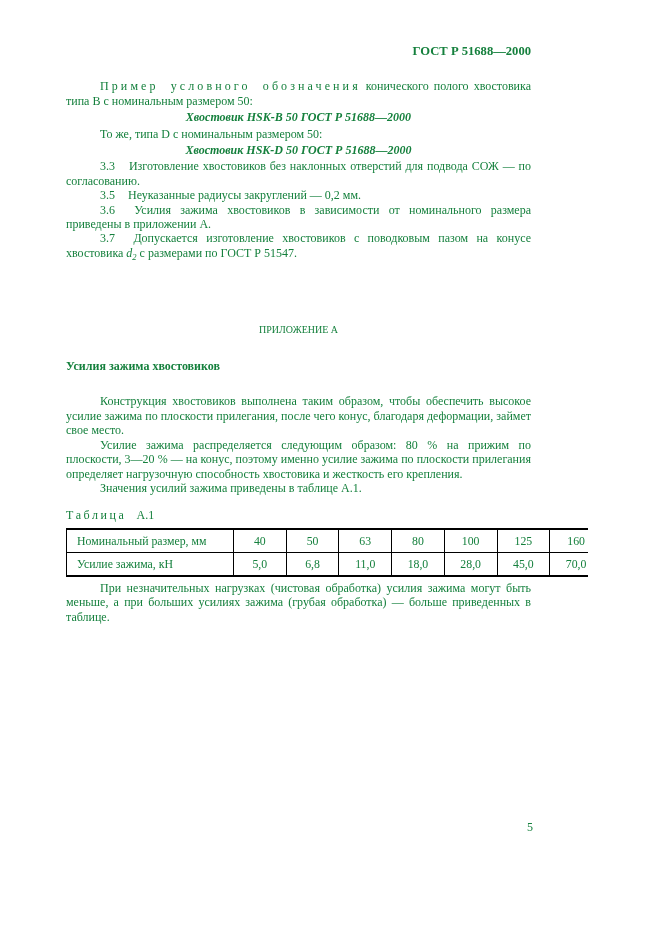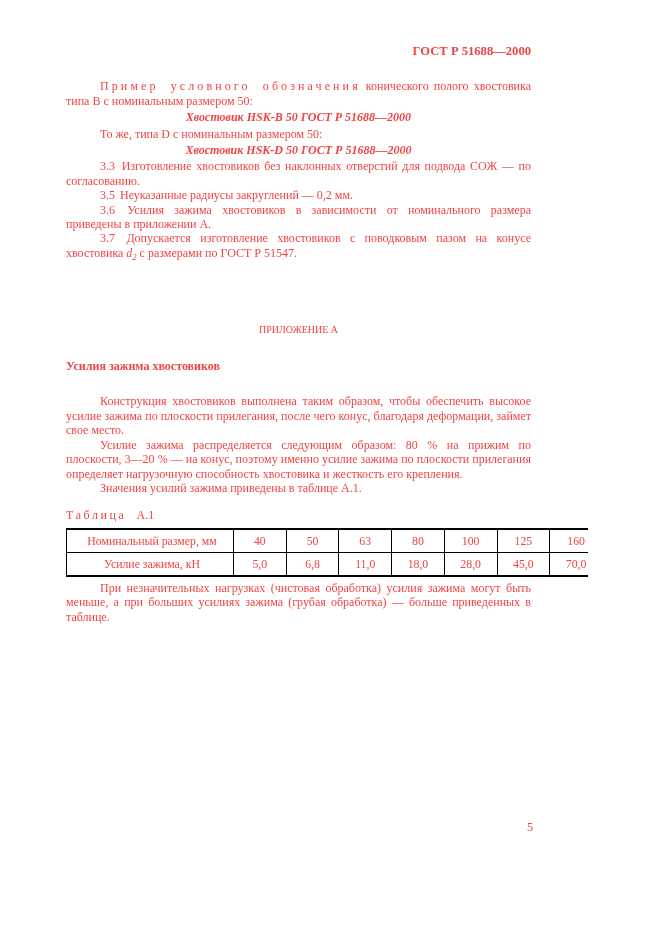--- a/index.html
+++ b/index.html
@@ -6,42 +6,42 @@
   .page {
     position: relative;
     width: 588px;
     height: 936px;
     box-sizing: border-box;
     background: #ffffff;
     padding: 44px 57px 0 66px;
     font-family: "Liberation Serif", serif;
     font-size: 12px;
     line-height: 14.4px;
-    color: #ef4444;
+    color: #15803d;
     text-align: justify;
     overflow: hidden;
   }
   .doc-header {
     text-align: right;
     font-weight: bold;
     font-size: 12.6px;
     text-indent: 0;
   }
   p { margin: 0; }
   .para { text-indent: 34px; }
   .first-para { margin-top: 21px; }
   .spaced { letter-spacing: 3.1px; word-spacing: 4px; }
   .designation {
     text-align: center;
     text-indent: 0;
     font-style: italic;
     font-weight: bold;
     margin: 2px 0;
   }
-  .clause-num { margin-right: 2px; }
+  .clause-num { margin-right: 10px; }
   .appendix-label { margin-top: 58px; text-align: center; text-indent: 0; font-size: 10px; }
   .appendix-sub { text-align: center; text-indent: 0; margin-top: 1px; }
   .appendix-title { margin-top: 22px; text-align: left; text-indent: 0; font-weight: bold; }
   .appendix-first { margin-top: 21px; }
   .table-label { margin-top: 13px; margin-bottom: 5px; text-indent: 0; }
   .table-label .spaced-sm { letter-spacing: 2.6px; }
   .table-label .label-num { margin-left: 10px; }
   table.gost {
     border-collapse: collapse;
     width: 537px;
@@ -52,21 +52,21 @@
   table.gost td {
     border: 1px solid #000;
     padding: 3px 6px;
     height: 16px;
     font-size: 11.8px;
     line-height: 14px;
     text-align: center;
     vertical-align: middle;
     overflow: hidden;
   }
-  table.gost td.rowhead { text-align: center; padding-left: 10px; }
+  table.gost td.rowhead { text-align: left; padding-left: 10px; }
   .note { margin-top: 4px; }
   .page-number {
     position: absolute;
     top: 820px;
     right: 55px;
     font-size: 12px;
     text-indent: 0;
   }
   sub { font-size: 8.5px; }
 </style>

